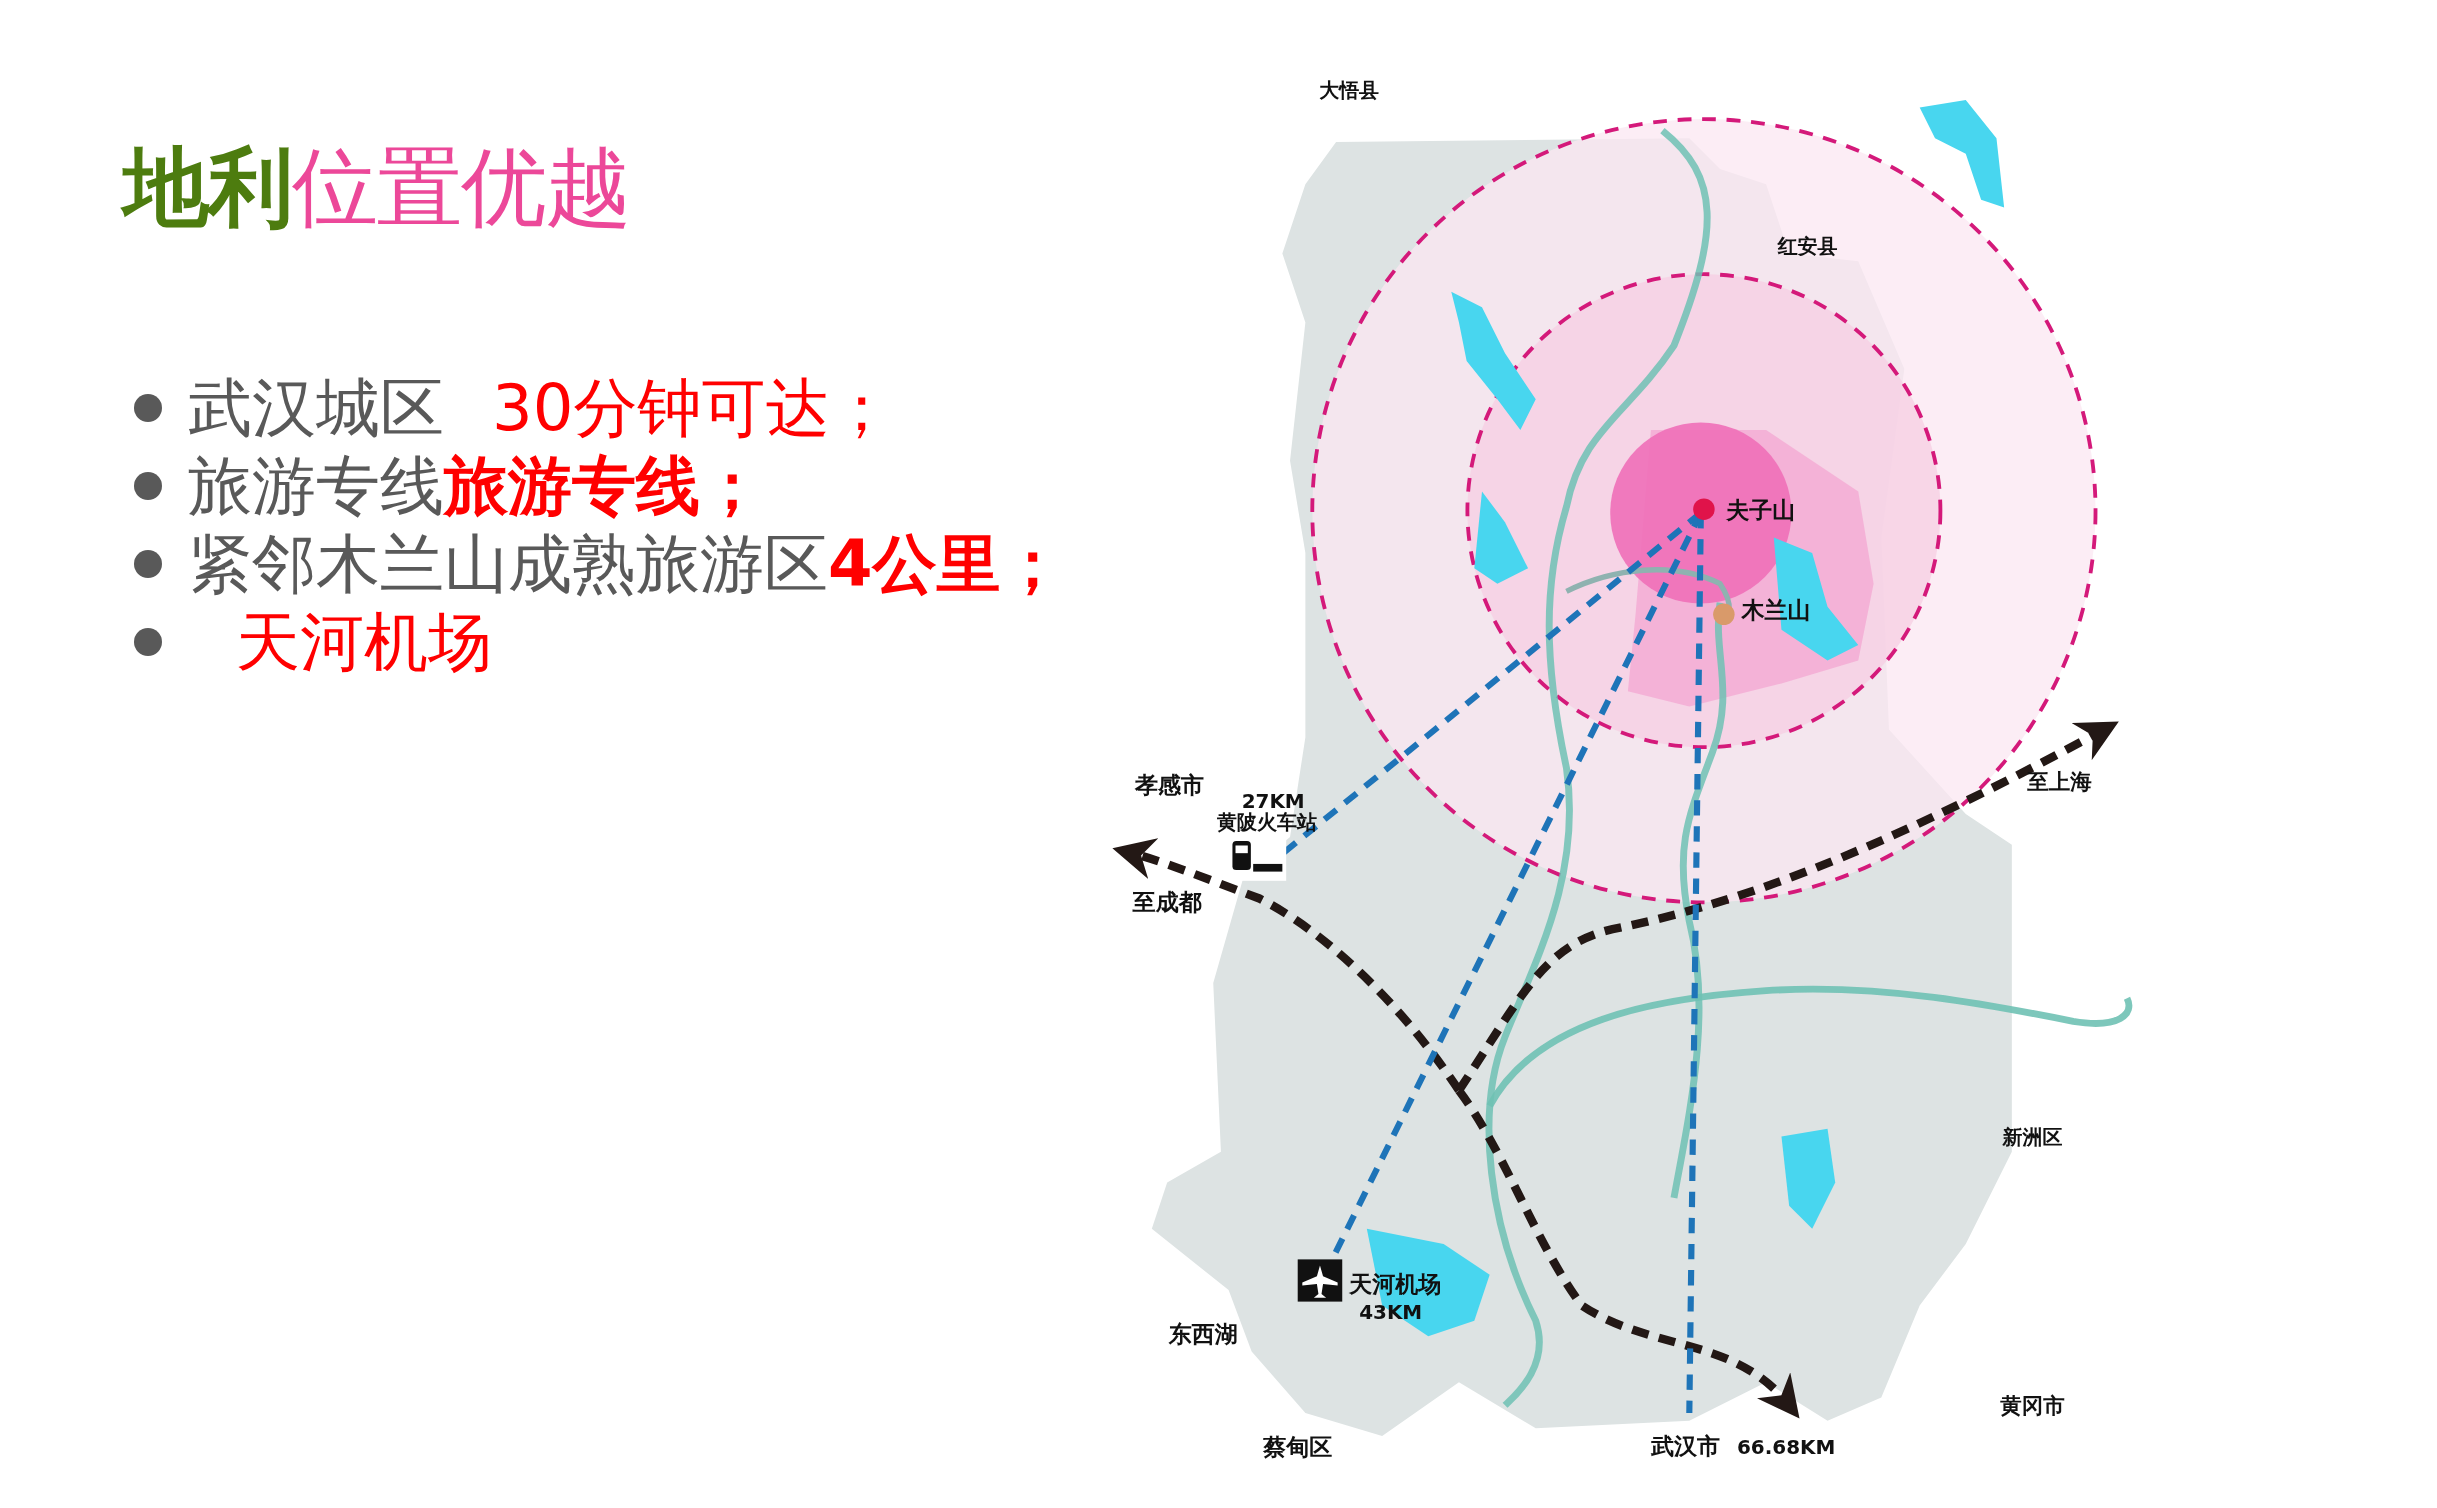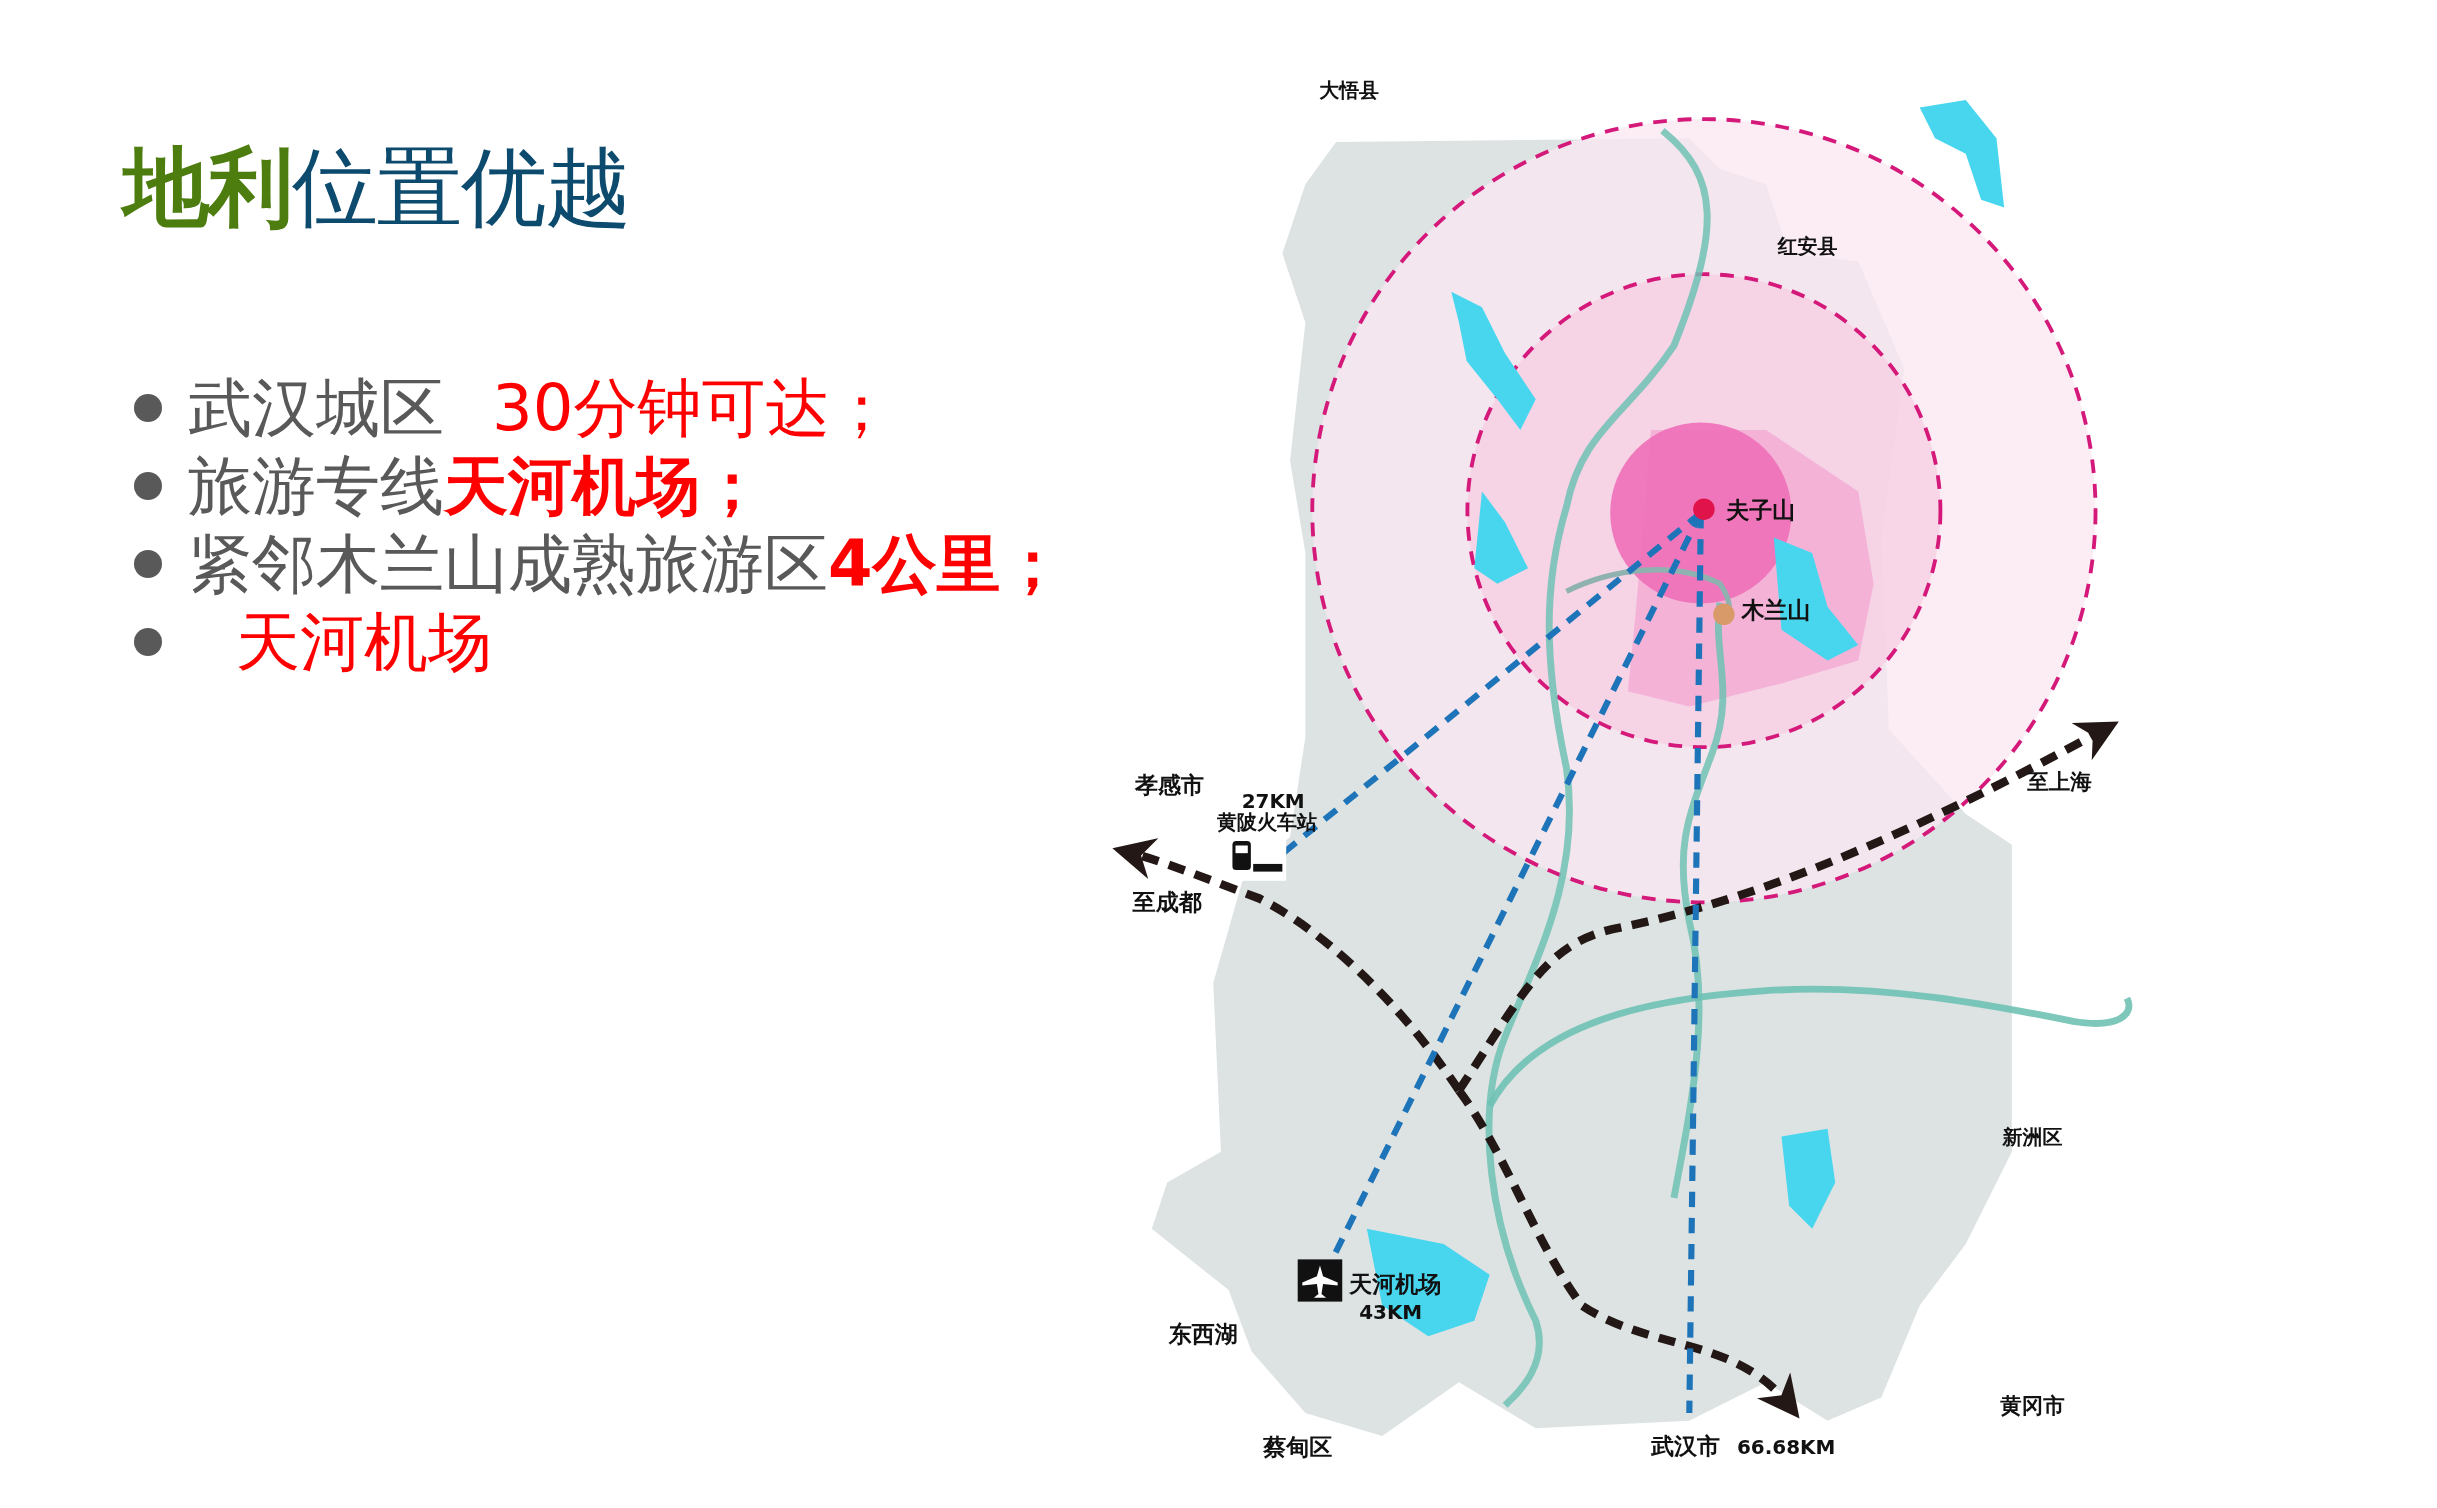--- a/index.html
+++ b/index.html
@@ -1,21 +1,21 @@
 <!DOCTYPE html>
 <html style="font-size:12.3px"><head>
 <meta charset="utf-8">
 <style>
   html, body { margin:0; padding:0; background:#ffffff; }
   body { width:2438px; height:1509px; position:relative; overflow:hidden;
          font-family:"DejaVu Sans","Liberation Sans",sans-serif; }
   .title { position:absolute; left:123px; top:137px; font-size:86px; line-height:100px;
            letter-spacing:-1.5px; white-space:nowrap; }
   .title .hl { color:#4d7c0f; font-weight:bold; }
-  .title .rest { color:#0c4a6e; }
+  .title .rest { color:#ec4899; }
   .bullets { position:absolute; left:134px; top:369px; }
   .bullet { height:78px; display:flex; align-items:center; font-size:64px; color:#595959; white-space:nowrap; }
   .dot { width:28px; height:28px; border-radius:50%; background:#595959; margin-right:26px; flex:none; }
   .red { color:#ff0000;margin-left:48px; }
   .redb { color:#ff0000; font-weight:bold; }
   .map { position:absolute; left:0; top:0; width:2438px; height:1509px; }
   .lbl { font-family:"DejaVu Sans","Liberation Sans",sans-serif; font-weight:bold; fill:#111; }
 </style>
 </head>
 <body>
@@ -26,21 +26,21 @@
 
 <div class="bullets">
   <div class="bullet">
     <span class="dot"></span>
     <span>武汉城区</span>
       <span class="red">30分钟可达；</span>
   </div>
   <div class="bullet">
     <span class="dot"></span>
     <span>旅游专线</span>
-      <span class="redb">天河机场；</span>
+      <span class="redb">旅游专线；</span>
   </div>
   <div class="bullet">
     <span class="dot"></span>
     <span>紧邻木兰山成熟旅游区</span>
       <span class="redb">4公里；</span>
   </div>
   <div class="bullet">
     <span class="dot"></span>
       <span class="red">天河机场</span>
   </div>

